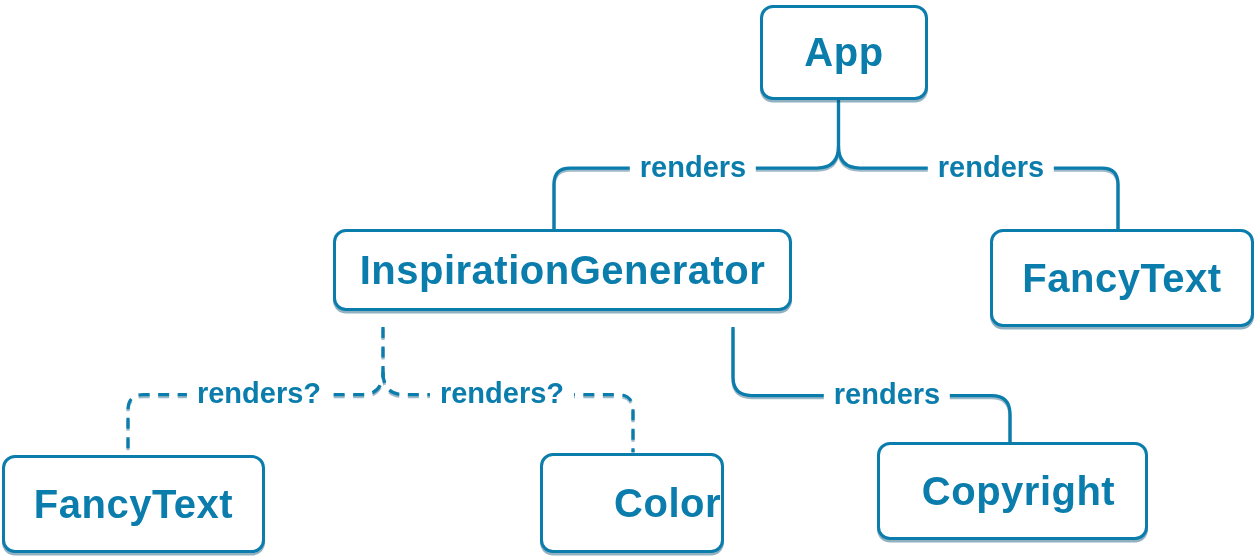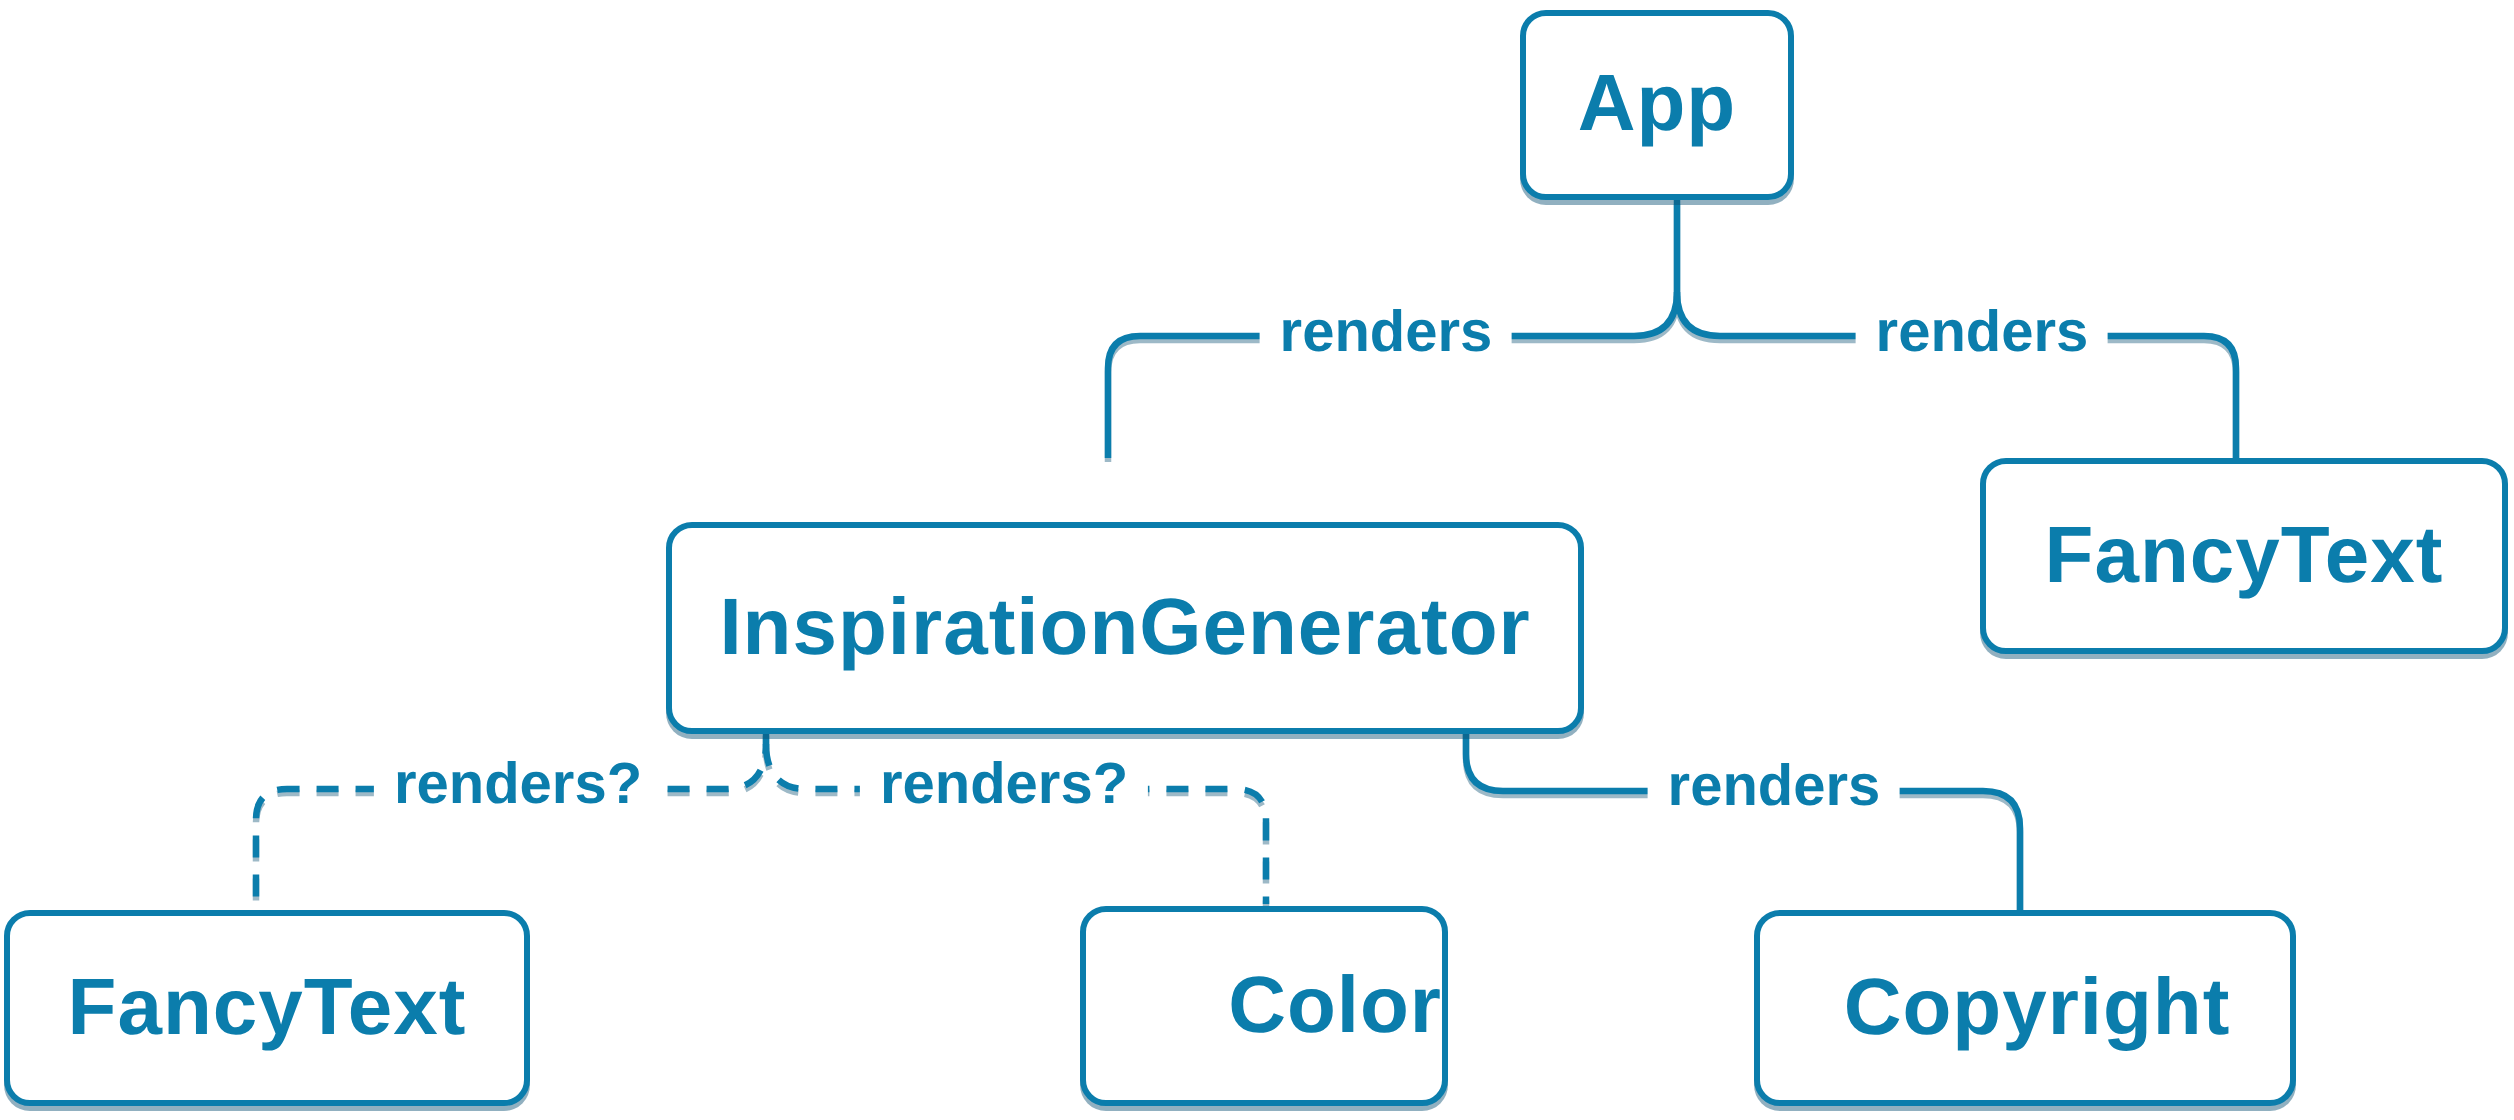--- a/index.html
+++ b/index.html
@@ -20,26 +20,26 @@
     background:#ffffff;
     border:3px solid #0b7dac;
     border-radius:13px;
     box-shadow:0 2.5px 0 0 rgba(10,80,115,0.45);
     display:flex;align-items:center;justify-content:center;
     color:#0b7dac;
     font-size:40px;font-weight:600;
     letter-spacing:0.5px;
     white-space:nowrap;
   }
-  .node-app{left:760px;top:5px;width:137px;height:95px;}
-  .node-ig{left:333px;top:229px;width:459px;height:106px;margin-top:32px;}
+  .node-app{left:760px;top:5px;width:168px;height:95px;}
+  .node-ig{left:333px;top:229px;width:459px;height:82px;}
   .node-ft-top{left:990px;top:229px;width:264px;height:98px;}
   .node-ft-bottom{left:2px;top:455px;width:263px;height:98px;}
   .node-color{left:540px;top:453px;width:184px;height:100px;justify-content:flex-end;}
-  .node-copyright{left:877px;top:455px;width:271px;height:98px;padding-left:12px;}
+  .node-copyright{left:877px;top:442px;width:271px;height:98px;padding-left:12px;}
   .edge-label{
     position:absolute;
     transform:translate(-50%,-50%);
     background:#ffffff;
     color:#0b7dac;
     font-size:29px;font-weight:700;
     line-height:1;
     padding:3px 10px;
     white-space:nowrap;
   }

